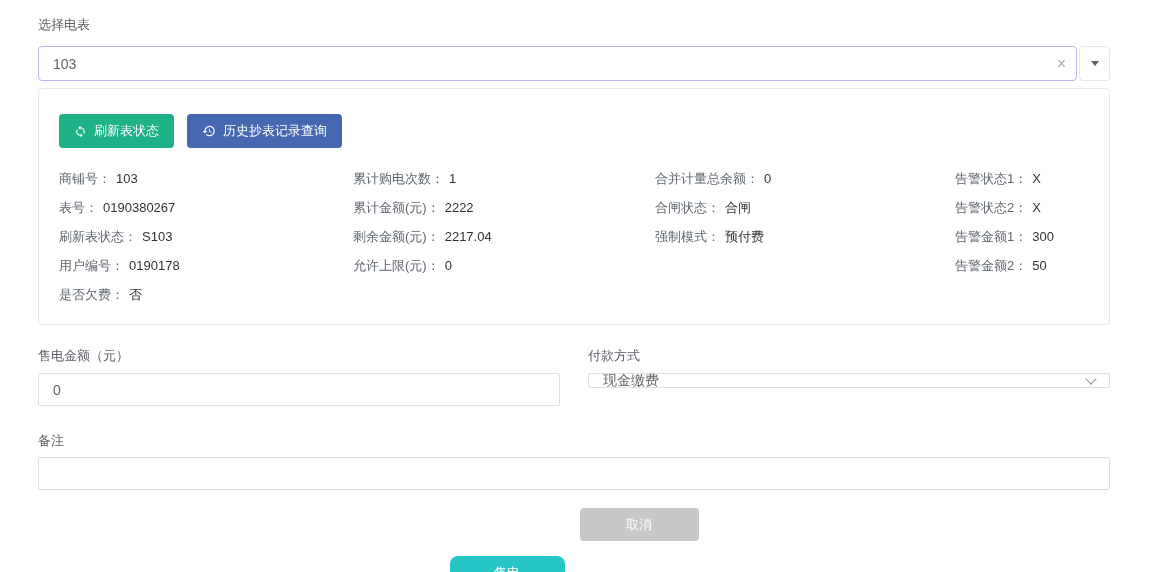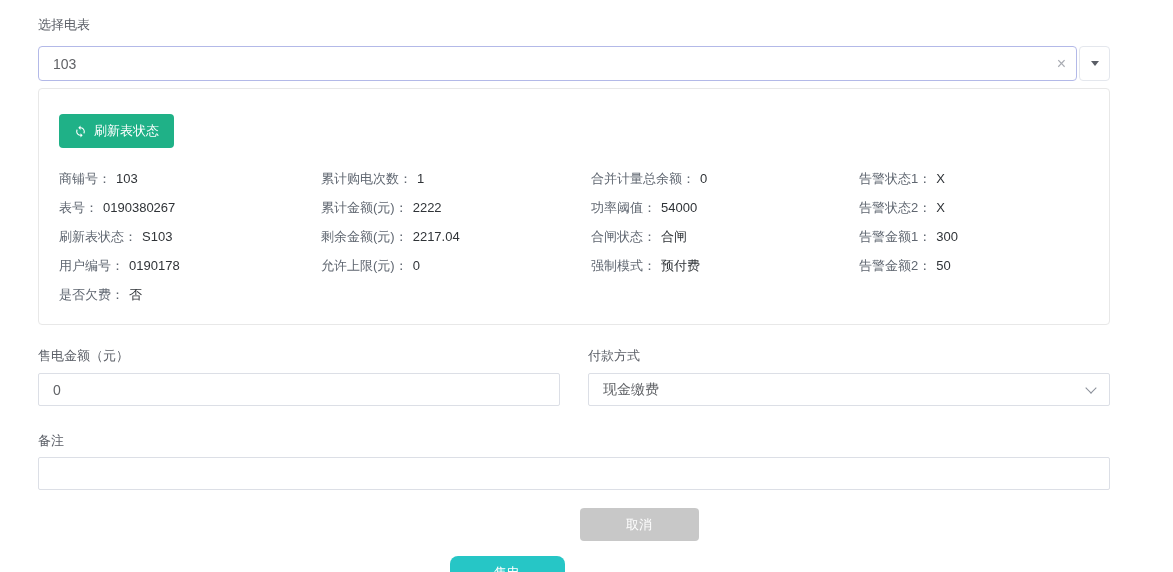--- a/index.html
+++ b/index.html
@@ -58,39 +58,40 @@
     font-family: "Liberation Sans", "DejaVu Sans", sans-serif;
   }
   .pbtn-refresh { background: #1fb187; }
   .pbtn-history { background: #4767b0; }
   .pbtn svg { display: block; }
 
   .info-grid {
     margin-top: 16px;
     display: grid;
     grid-template-columns: 262px 270px 268px 1fr;
+    gap: 32px;
   }
   .info-col { display: flex; flex-direction: column; }
   .info-item { height: 29px; display: flex; align-items: center; font-size: 13px; white-space: nowrap; }
   .info-label { color: #5f6670; }
   .info-value { color: #2f3337; margin-left: 5px; }
 
   
   .form-row { display: flex; gap: 28px; margin-top: 24px; }
   .form-col-left { width: 522px; }
   .form-col-right { flex: 1; }
   .mini-label { font-size: 13px; line-height: 14px; color: #5a5e66; margin-bottom: 10px; }
   .text-input {
     width: 100%; height: 33px;
     border: 1px solid #dcdfe6; border-radius: 2px;
     padding: 0 14px; font-size: 14px; color: #606266; outline: none;
     font-family: "Liberation Sans", "DejaVu Sans", sans-serif;
   }
   .select-box {
-    height: 33px; border: 1px solid #dcdfe6; border-radius: 2px;
+    height: 15px; border: 1px solid #dcdfe6; border-radius: 2px;
     display: flex; align-items: center; justify-content: space-between;
     padding: 0 14px; font-size: 14px; color: #606266; cursor: pointer;
     background: #fff;
   }
   .chevron-down {
     width: 8px; height: 8px; margin-top: -4px;
     border-right: 1.5px solid #8a8f99; border-bottom: 1.5px solid #8a8f99;
     transform: rotate(45deg);
   }
   .remark-label { margin-top: 28px; margin-bottom: 9px; }
@@ -131,20 +132,28 @@
   <div class="panel">
     <div class="panel-buttons">
       <button class="pbtn pbtn-refresh">
         <span>
             <svg viewBox="0 0 24 24" width="13" height="13" fill="#ffffff">
               <path d="M12 4V1L8 5l4 4V6c3.31 0 6 2.69 6 6 0 1.01-.25 1.97-.7 2.8l1.46 1.46A7.93 7.93 0 0 0 20 12c0-4.42-3.58-8-8-8zm0 14c-3.31 0-6-2.69-6-6 0-1.01.25-1.97.7-2.8L5.24 7.74A7.93 7.93 0 0 0 4 12c0 4.42 3.58 8 8 8v3l4-4-4-4v3z"></path>
             </svg>
           </span>
         <span>刷新表状态</span>
       </button>
+      <button class="pbtn pbtn-history">
+        <span>
+            <svg viewBox="0 0 24 24" width="14" height="14" fill="#ffffff">
+              <path d="M13 3a9 9 0 0 0-9 9H1l3.89 3.89.07.14L9 12H6c0-3.87 3.13-7 7-7s7 3.13 7 7-3.13 7-7 7c-1.93 0-3.68-.79-4.94-2.06l-1.42 1.42A8.95 8.95 0 0 0 13 21a9 9 0 0 0 0-18zm-1 5v5l4.28 2.54.72-1.21-3.5-2.08V8H12z"></path>
+            </svg>
+          </span>
+        <span>历史抄表记录查询</span>
+      </button>
     </div>
 
     <div class="info-grid">
       <div class="info-col">
         <div class="info-item">
           <span class="info-label">商铺号：</span>
           <span class="info-value">103</span>
         </div>
         <div class="info-item">
           <span class="info-label">表号：</span>
@@ -178,24 +187,20 @@
         </div>
         <div class="info-item">
           <span class="info-label">允许上限(元)：</span>
           <span class="info-value">0</span>
         </div>
       </div>
       <div class="info-col">
         <div class="info-item">
           <span class="info-label">合并计量总余额：</span>
           <span class="info-value">0</span>
-        </div>
-        <div class="info-item">
-          <span class="info-label">功率阈值：</span>
-          <span class="info-value">54000</span>
         </div>
         <div class="info-item">
           <span class="info-label">合闸状态：</span>
           <span class="info-value">合闸</span>
         </div>
         <div class="info-item">
           <span class="info-label">强制模式：</span>
           <span class="info-value">预付费</span>
         </div>
       </div>

